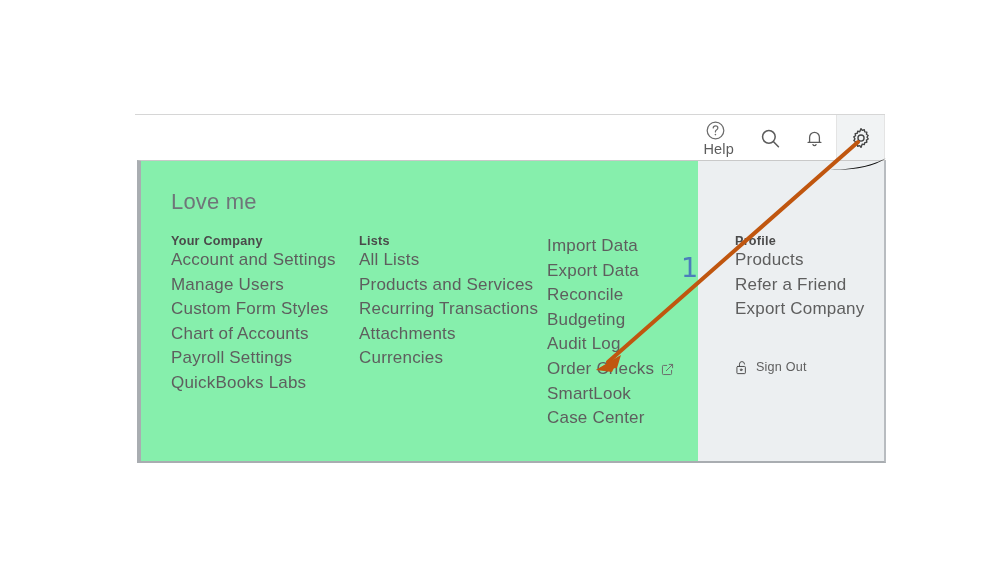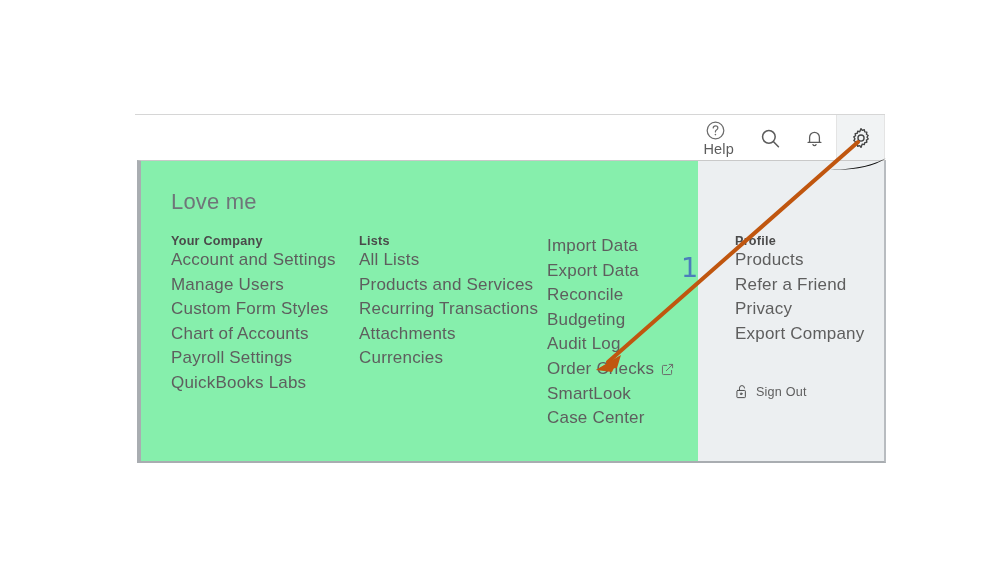--- a/index.html
+++ b/index.html
@@ -272,21 +272,20 @@
           </span>
         </div>
         <div class="col-item">SmartLook</div>
         <div class="col-item">Case Center</div>
       </div>
 
       <div class="col col-profile">
         <div class="col-head">Profile</div>
         <div class="col-item">Products</div>
         <div class="col-item">Refer a Friend</div>
-        <div class="col-item">Privacy</div>
         <div class="col-item">Export Company</div>
         <div class="signout">
           <span class="lock">
             <svg width="14" height="15" viewBox="0 0 24 26" fill="none" stroke="#4a4a4a" stroke-width="1.7" stroke-linecap="round" stroke-linejoin="round">
               <rect x="3.2" y="11.2" width="14.6" height="12.4" rx="1.3"></rect>
               <path d="M7.6 11.2V7.3a4.4 4.4 0 0 1 8.8-.3"></path>
               <circle cx="10.5" cy="17" r="1.5"></circle>
             </svg>
           </span>
           <span>Sign Out</span>

